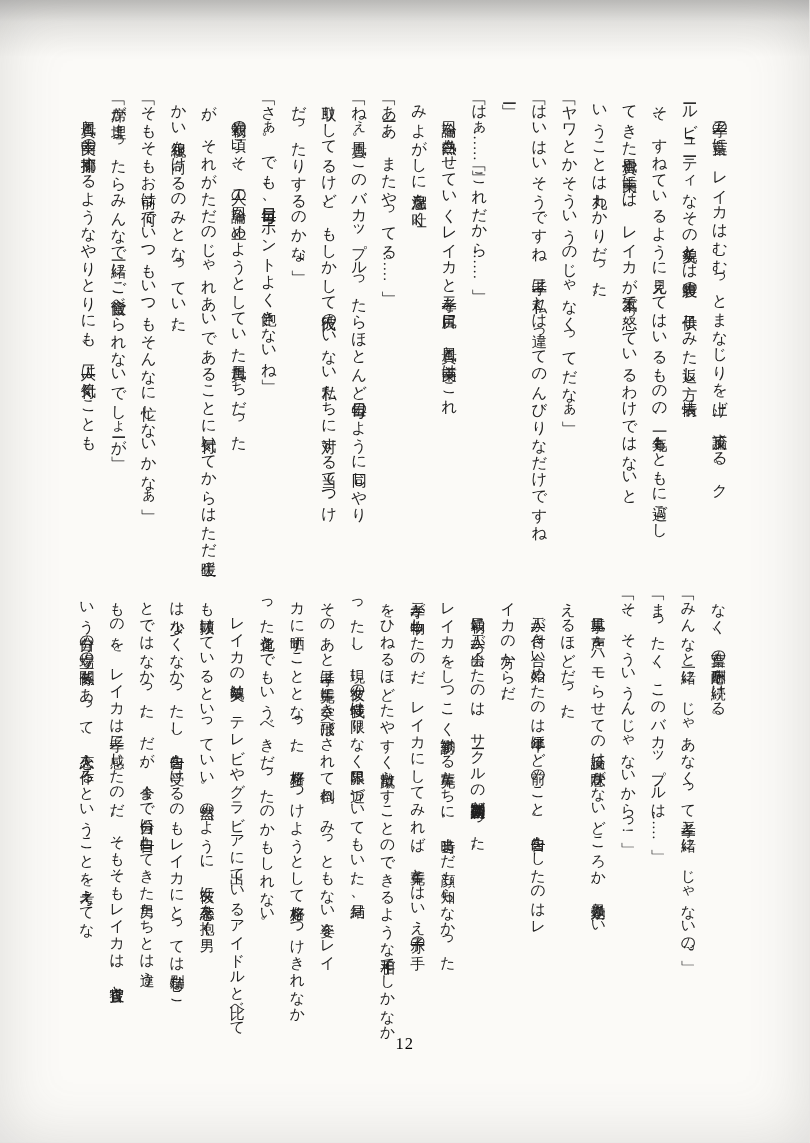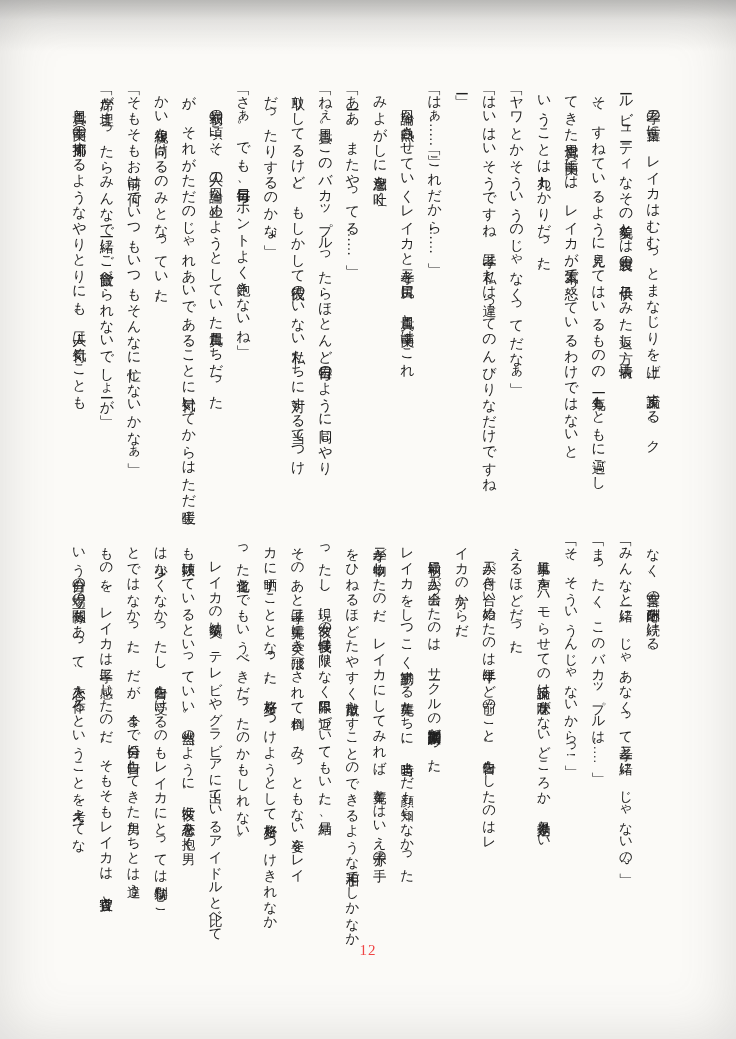--- a/index.html
+++ b/index.html
@@ -50,21 +50,21 @@
     height: 100%;
   }
   .block-bottom .tcol { font-size: 13.5px; }
   .page-number {
     position: absolute;
     top: 942px;
     left: 0;
     width: 100%;
     text-align: center;
     font-size: 15px;
-    color: #ef4444;
+    color: #000000;
     letter-spacing: 1px;
   }
 </style>
 </head>
 <body>
 
 <div class="sheet">
   <div class="text-block block-top">
       <div class="tcol">　孝二の言葉に、レイカはむむっとまなじりを上げ、反論する。ク</div>
       <div class="tcol">ールビューティなその美貌とは裏腹の、子供じみた返し方。表情こ</div>

